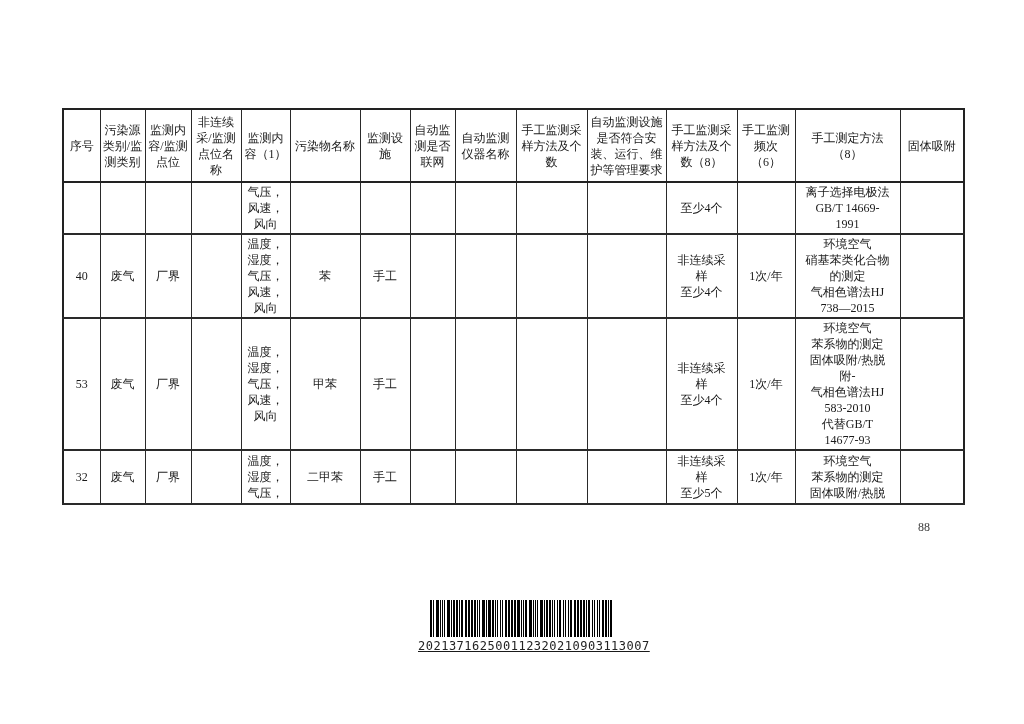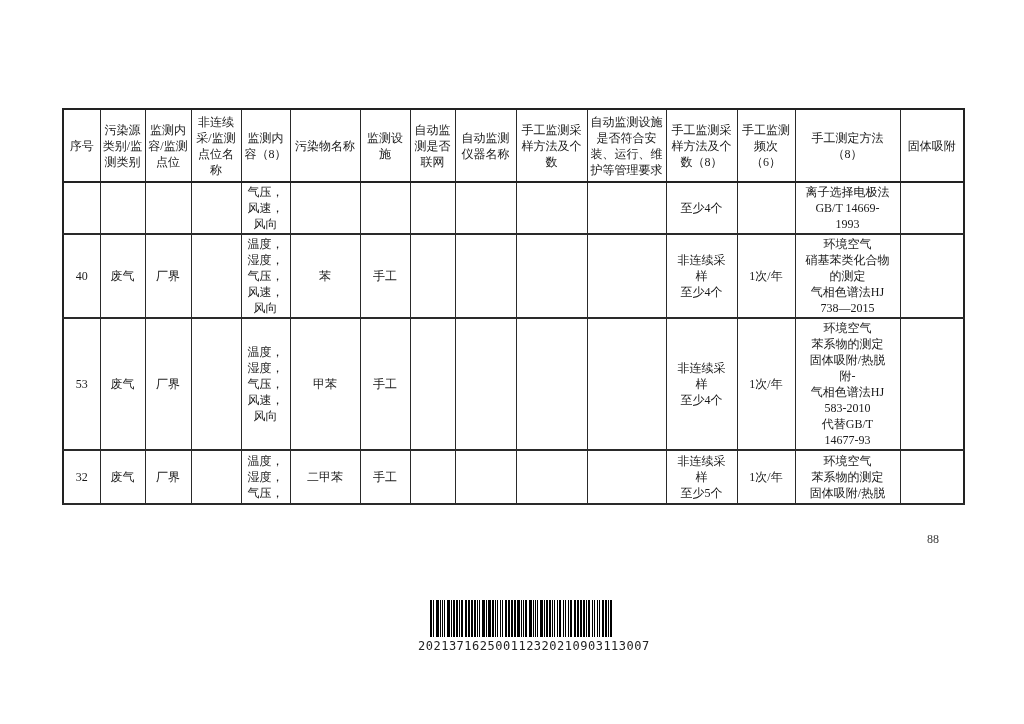--- a/index.html
+++ b/index.html
@@ -21,25 +21,25 @@
     font-size:12px;line-height:16px;font-weight:normal;
     text-align:center;vertical-align:middle;
     padding:1px 2px;
     white-space:pre-line;
     word-break:break-all;
     overflow:hidden;
   }
   table.monitoring thead th{border-bottom:2px solid #222;}
 
   .page-number{
-    position:absolute;left:918px;top:532px;width:30px;
-    font-size:12px;text-align:center;color:#3a3a3a;
-  }
-
-  .barcode-wrap{position:absolute;left:418px;top:600px;width:206px;}
+    position:absolute;left:918px;top:520px;width:30px;
+    font-size:12px;color:#3a3a3a;
+  }
+
+  .barcode-wrap{position:absolute;left:418px;top:600px;width:206px;text-decoration:underline;}
   .barcode-bars{
     height:37px;display:flex;align-items:stretch;overflow:hidden;
     justify-content:center;
   }
   .barcode-bars span{display:inline-block;height:100%;background:#000;flex:0 0 auto;}
   .barcode-digits{
     margin-top:2px;text-align:center;font-size:12px;letter-spacing:0.5px;
     font-family:"DejaVu Sans Mono","Liberation Mono",monospace;
     color:#222;white-space:nowrap;
   }
@@ -66,21 +66,21 @@
         <col style="width: 58px;">
         <col style="width: 105px;">
         <col style="width: 64px;">
       </colgroup>
     <thead>
         <tr style="height: 73px;">
           <th>序号</th>
           <th>污染源类别/监测类别</th>
           <th>监测内容/监测点位</th>
           <th>非连续采/监测点位名称</th>
-          <th>监测内容（8）</th>
+          <th>监测内容（1）</th>
           <th>污染物名称</th>
           <th>监测设施</th>
           <th>自动监测是否联网</th>
           <th>自动监测仪器名称</th>
           <th>手工监测采样方法及个数</th>
           <th>自动监测设施是否符合安装、运行、维护等管理要求</th>
           <th>手工监测采样方法及个数（8）</th>
           <th>手工监测频次（6）</th>
           <th>手工测定方法（8）</th>
           <th>固体吸附</th>
@@ -98,21 +98,21 @@
           <td></td>
           <td></td>
           <td></td>
           <td></td>
           <td></td>
           <td></td>
           <td>至少4个</td>
           <td></td>
           <td>离子选择电极法
 GB/T 14669-
-1993</td>
+1991</td>
           <td></td>
         </tr>
         <tr style="height: 84px;">
           <td>40</td>
           <td>废气</td>
           <td>厂界</td>
           <td></td>
           <td>温度，
 湿度，
 气压，

